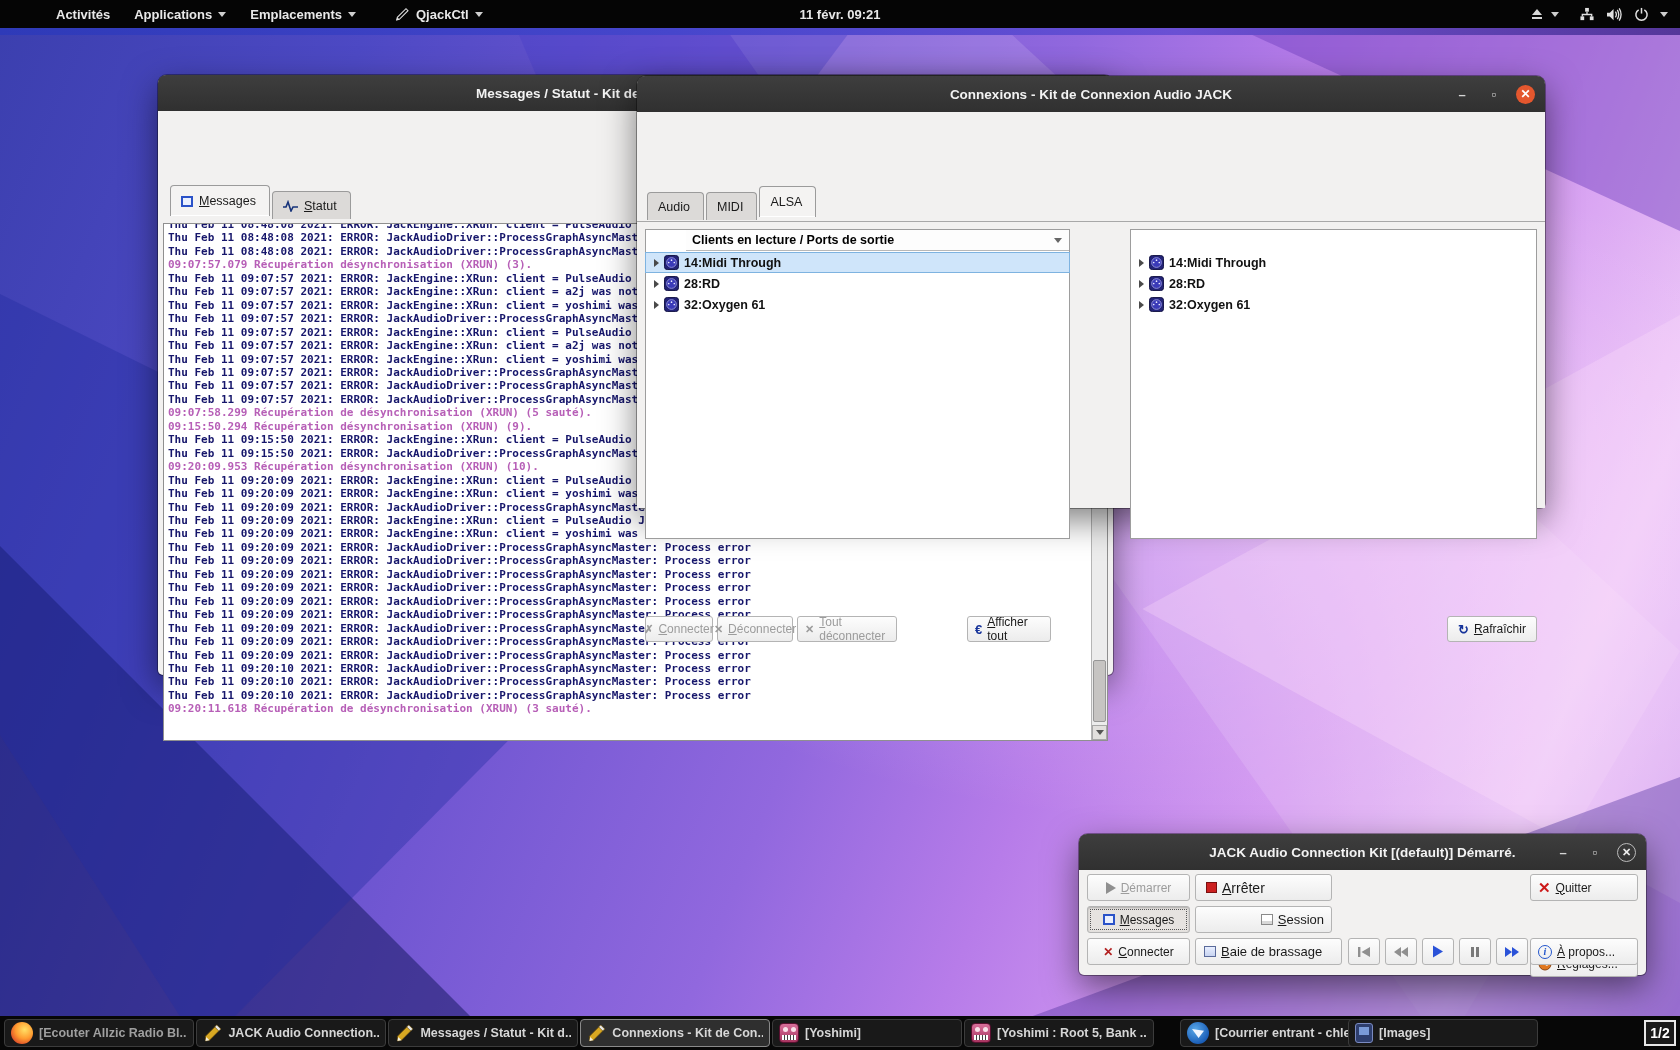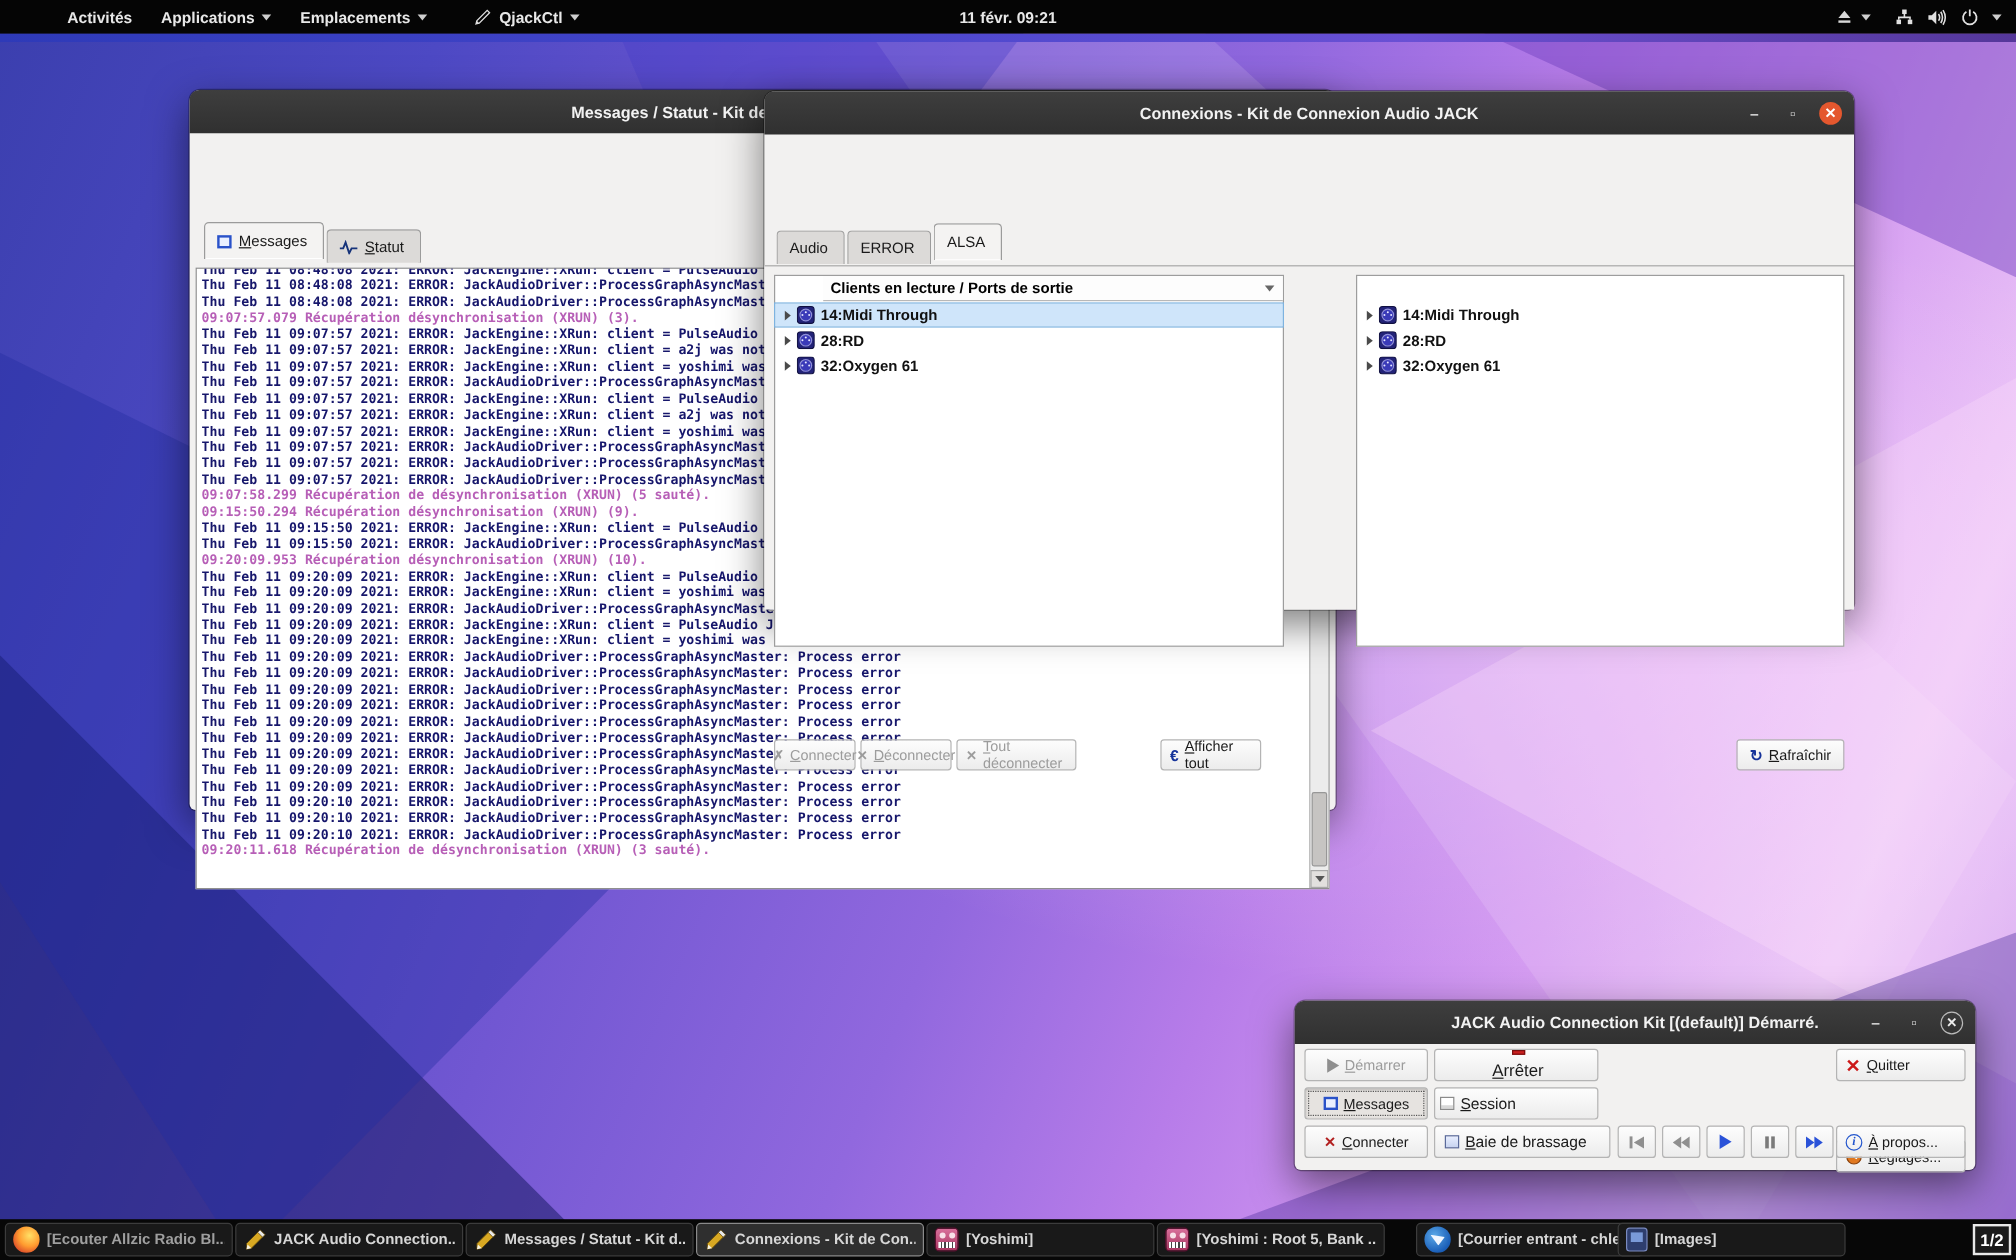--- a/index.html
+++ b/index.html
@@ -246,21 +246,21 @@
       <span class="wc">–</span>
       <span class="wc">▫</span>
       <span class="wc wc-close-orange">✕</span>
     </span>
   </div>
   <div class="qtabs" id="conn-tabs">
     <div class="qtab">
       <span>Audio</span>
     </div>
     <div class="qtab">
-      <span>ERROR</span>
+      <span>MIDI</span>
     </div>
     <div class="qtab active">
       <span>ALSA</span>
     </div>
   </div>
   <div class="conn-pane">
 
     <div class="cpanel" id="cpanel-left">
       <div class="cpanel-header">
         <span>Clients en lecture / Ports de sortie</span>
@@ -371,34 +371,34 @@
       <span class="wc">–</span>
       <span class="wc">▫</span>
       <span class="wc wc-close-ring">✕</span>
     </span>
   </div>
 
   <div class="qbtn mrow-btn disabled" style="left:8px; top:40px; width:103px;">
     <span class="play-tri mini-ico"></span>
     <span class="mnl"><u>D</u>émarrer</span>
   </div>
-  <div class="qbtn mrow-btn" style="left:116px; top:40px; width:137px; justify-content:flex-start; padding-left:10px;flex-direction:column;">
+  <div class="qbtn mrow-btn" style="left:116px; top:40px; width:137px; justify-content:flex-start; padding-left:10px;">
     <span class="stop-sq mini-ico"></span>
     <span class="mnl" style="font-size:14px;"><u>A</u>rrêter</span>
   </div>
   <div class="qbtn mrow-btn" style="left:451px; top:40px; width:108px; justify-content:flex-start;">
     <span class="quit-ico">✕</span>
     <span class="mnl"><u>Q</u>uitter</span>
   </div>
 
   <div class="qbtn mrow-btn checked" style="left:8px; top:72px; width:103px;">
     <span class="msgs-ico mini-ico"></span>
     <span class="mnl"><u>M</u>essages</span>
   </div>
-  <div class="qbtn mrow-btn" style="left:116px; top:72px; width:137px; justify-content:flex-start; padding-left:4px;">
+  <div class="qbtn mrow-btn" style="left:116px; top:72px; width:137px; justify-content:flex-end; padding-left:4px;">
     <span class="sess-ico mini-ico"></span>
     <span class="mnl" style="font-size:13px;"><u>S</u>ession</span>
   </div>
   <div class="qbtn mrow-btn" style="left:451px; top:72px; width:108px; justify-content:flex-start;margin-top:44px;">
     <svg class="clock-ico" width="14" height="14" viewBox="0 0 14 14">
       <circle cx="7" cy="7" r="6" fill="#e07820" stroke="#8a4410"></circle>
       <path d="M7 3.5 V7 L9.5 8.5" stroke="#fff" stroke-width="1.4" fill="none"></path>
     </svg>
     <span class="mnl"><u>R</u>églages...</span>
   </div>

